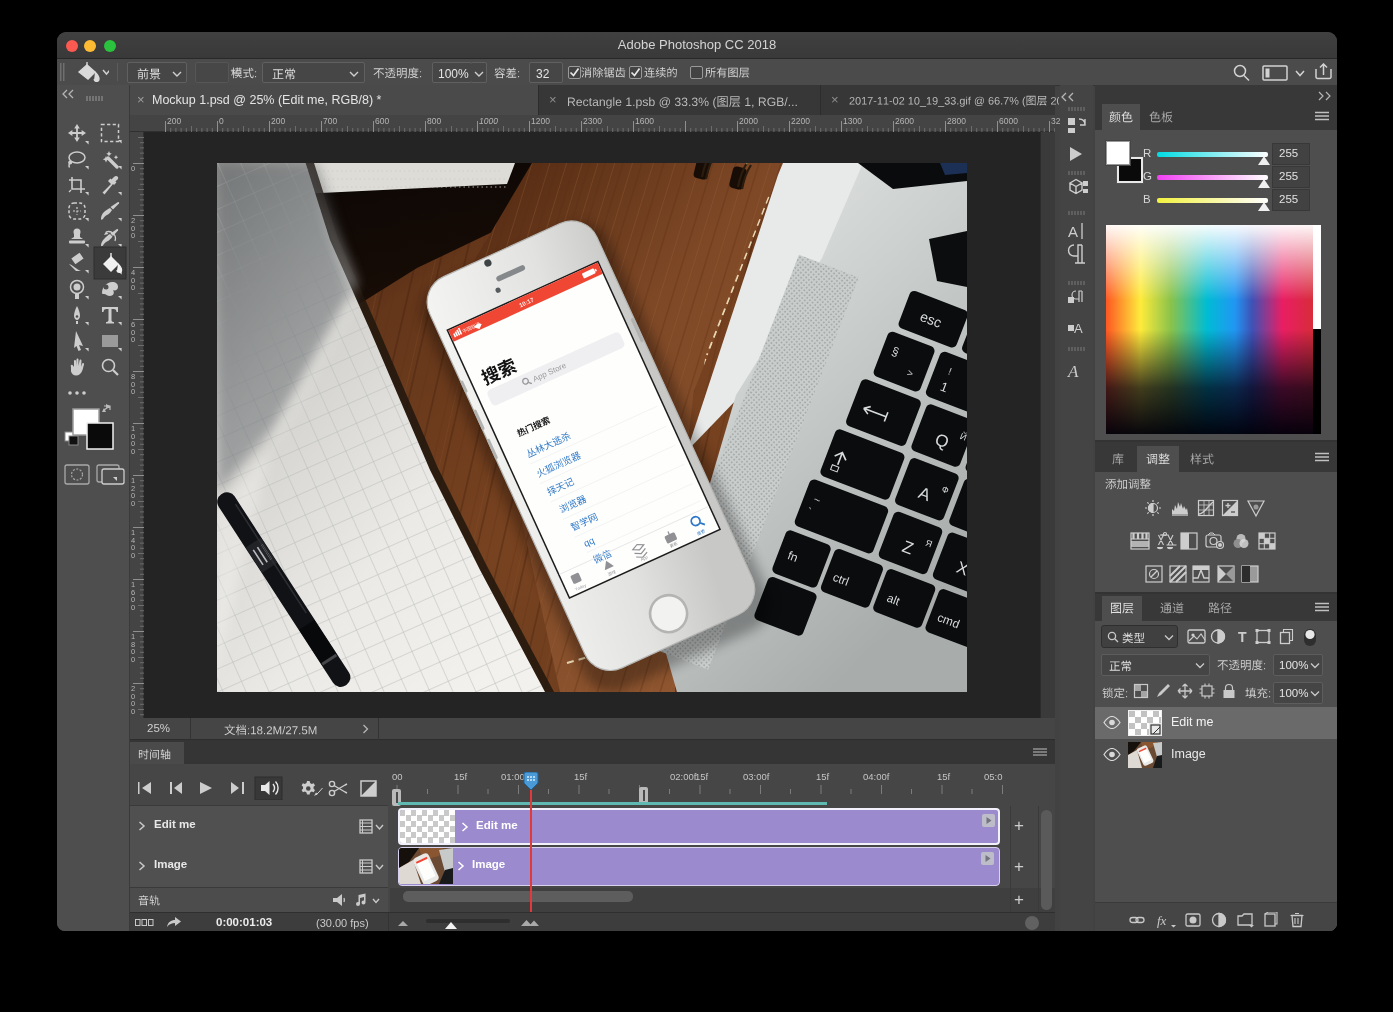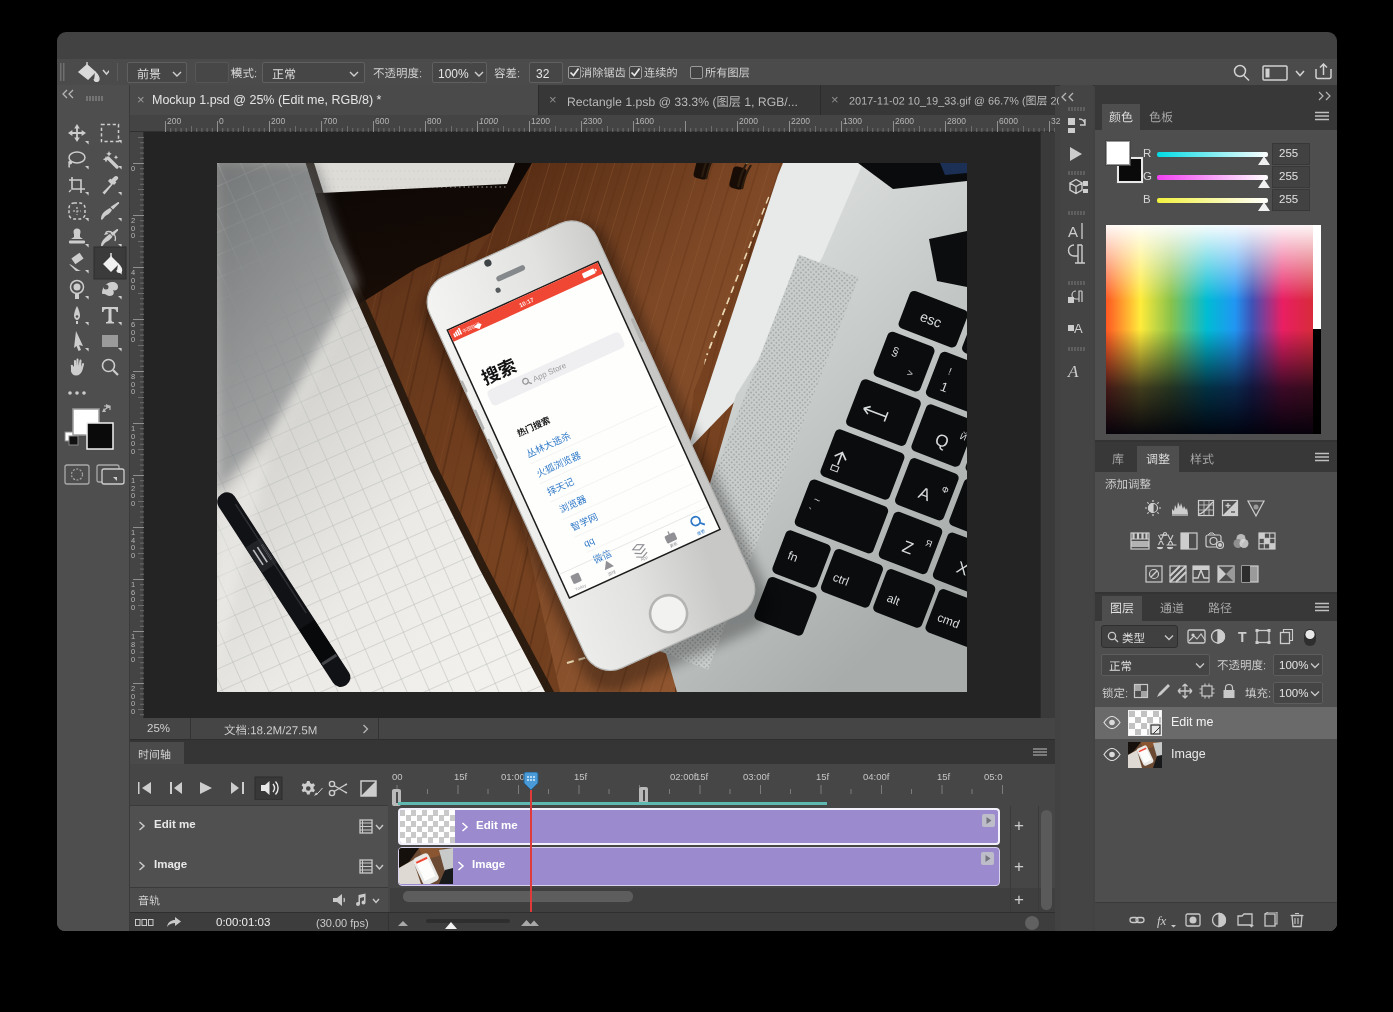--- a/index.html
+++ b/index.html
@@ -6,20 +6,26 @@
 #win{position:absolute;left:57px;top:32px;width:1280px;height:899px;background:#424242;border-radius:9px 9px 8px 8px;overflow:hidden;}
 .tl{position:absolute;top:8px;width:12px;height:12px;border-radius:50%;}
 .dd{background:#464646;border:1px solid #606060;border-radius:2px;color:#e4e4e4;font-size:12px;box-sizing:border-box;}
 .cb{width:13px;height:13px;box-sizing:border-box;border:1px solid #9a9a9a;border-radius:2px;background:#434343;}
 .tick{color:#b2b2b2;font-size:8px;}
 svg{display:block}
 </style></head>
 <body>
 <div id="win">
 
+  <div class="a" style="left:0;top:0;width:1280px;height:26px;background:linear-gradient(#404040,#393939);border-bottom:1px solid #282828;border-radius:9px 9px 0 0;">
+    <div class="tl" style="left:9px;background:#fc5a51;"></div>
+    <div class="tl" style="left:27px;background:#fdbb33;"></div>
+    <div class="tl" style="left:47px;background:#2bc23e;"></div>
+    <div class="a" style="left:0;right:0;top:5px;text-align:center;color:#d4d4d4;font-size:13px;">Adobe Photoshop CC 2018</div>
+  </div>
 
   <div class="a" id="opts" style="left:0;top:27px;width:1280px;height:26px;background:#4b4b4b;border-bottom:1px solid #333;">
     <svg class="a" style="left:3px;top:4px" width="6" height="18">
         <g fill="#6f6f6f">
           <rect x="0" y="0" width="1.5" height="18"></rect>
           <rect x="3" y="0" width="1.5" height="18"></rect>
         </g>
       </svg>
     <svg class="a" style="left:18px;top:3px" width="34" height="20" viewBox="0 0 34 20">
         <g stroke="#d9d9d9" fill="none" stroke-width="1.4">
@@ -1090,21 +1096,21 @@
   <svg class="a" style="left:5px;top:6px" width="20" height="8">
           <g fill="none" stroke="#c9c9c9">
             <rect x="0.5" y="0.5" width="4.5" height="6"></rect>
             <rect x="7" y="0.5" width="4.5" height="6"></rect>
             <rect x="13.5" y="0.5" width="4.5" height="6"></rect>
           </g>
         </svg>
   <svg class="a" style="left:36px;top:3px" width="16" height="12">
           <path d="M1 11 C2 6 5 4 9 4 L9 1 L15 5.5 L9 10 L9 7 C6 7 3 8 1 11 Z" fill="#c9c9c9"></path>
         </svg>
-  <div class="a" style="left:86px;top:3px;color:#ececec;font-size:11.5px;font-weight:normal;">0:00:01:03</div>
+  <div class="a" style="left:86px;top:3px;color:#ececec;font-size:11.5px;font-weight:bold;">0:00:01:03</div>
   <div class="a" style="left:186px;top:3.5px;color:#c9c9c9;font-size:11px;">(30.00 fps)</div>
   <div class="a" style="left:258px;top:0;width:1px;height:19px;background:#333"></div>
   <svg class="a" style="left:266px;top:6px" width="14" height="8">
           <path d="M2 7 l5-5 5 5 z" fill="#a9a9a9"></path>
         </svg>
   <div class="a" style="left:296px;top:6px;width:84px;height:4px;background:#2e2e2e;border-radius:2px;"></div>
   <svg class="a" style="left:313px;top:6px" width="16" height="11">
           <path d="M2 10 l6-7 6 7 z" fill="#f2f2f2"></path>
         </svg>
   <svg class="a" style="left:390px;top:5px" width="20" height="9">

